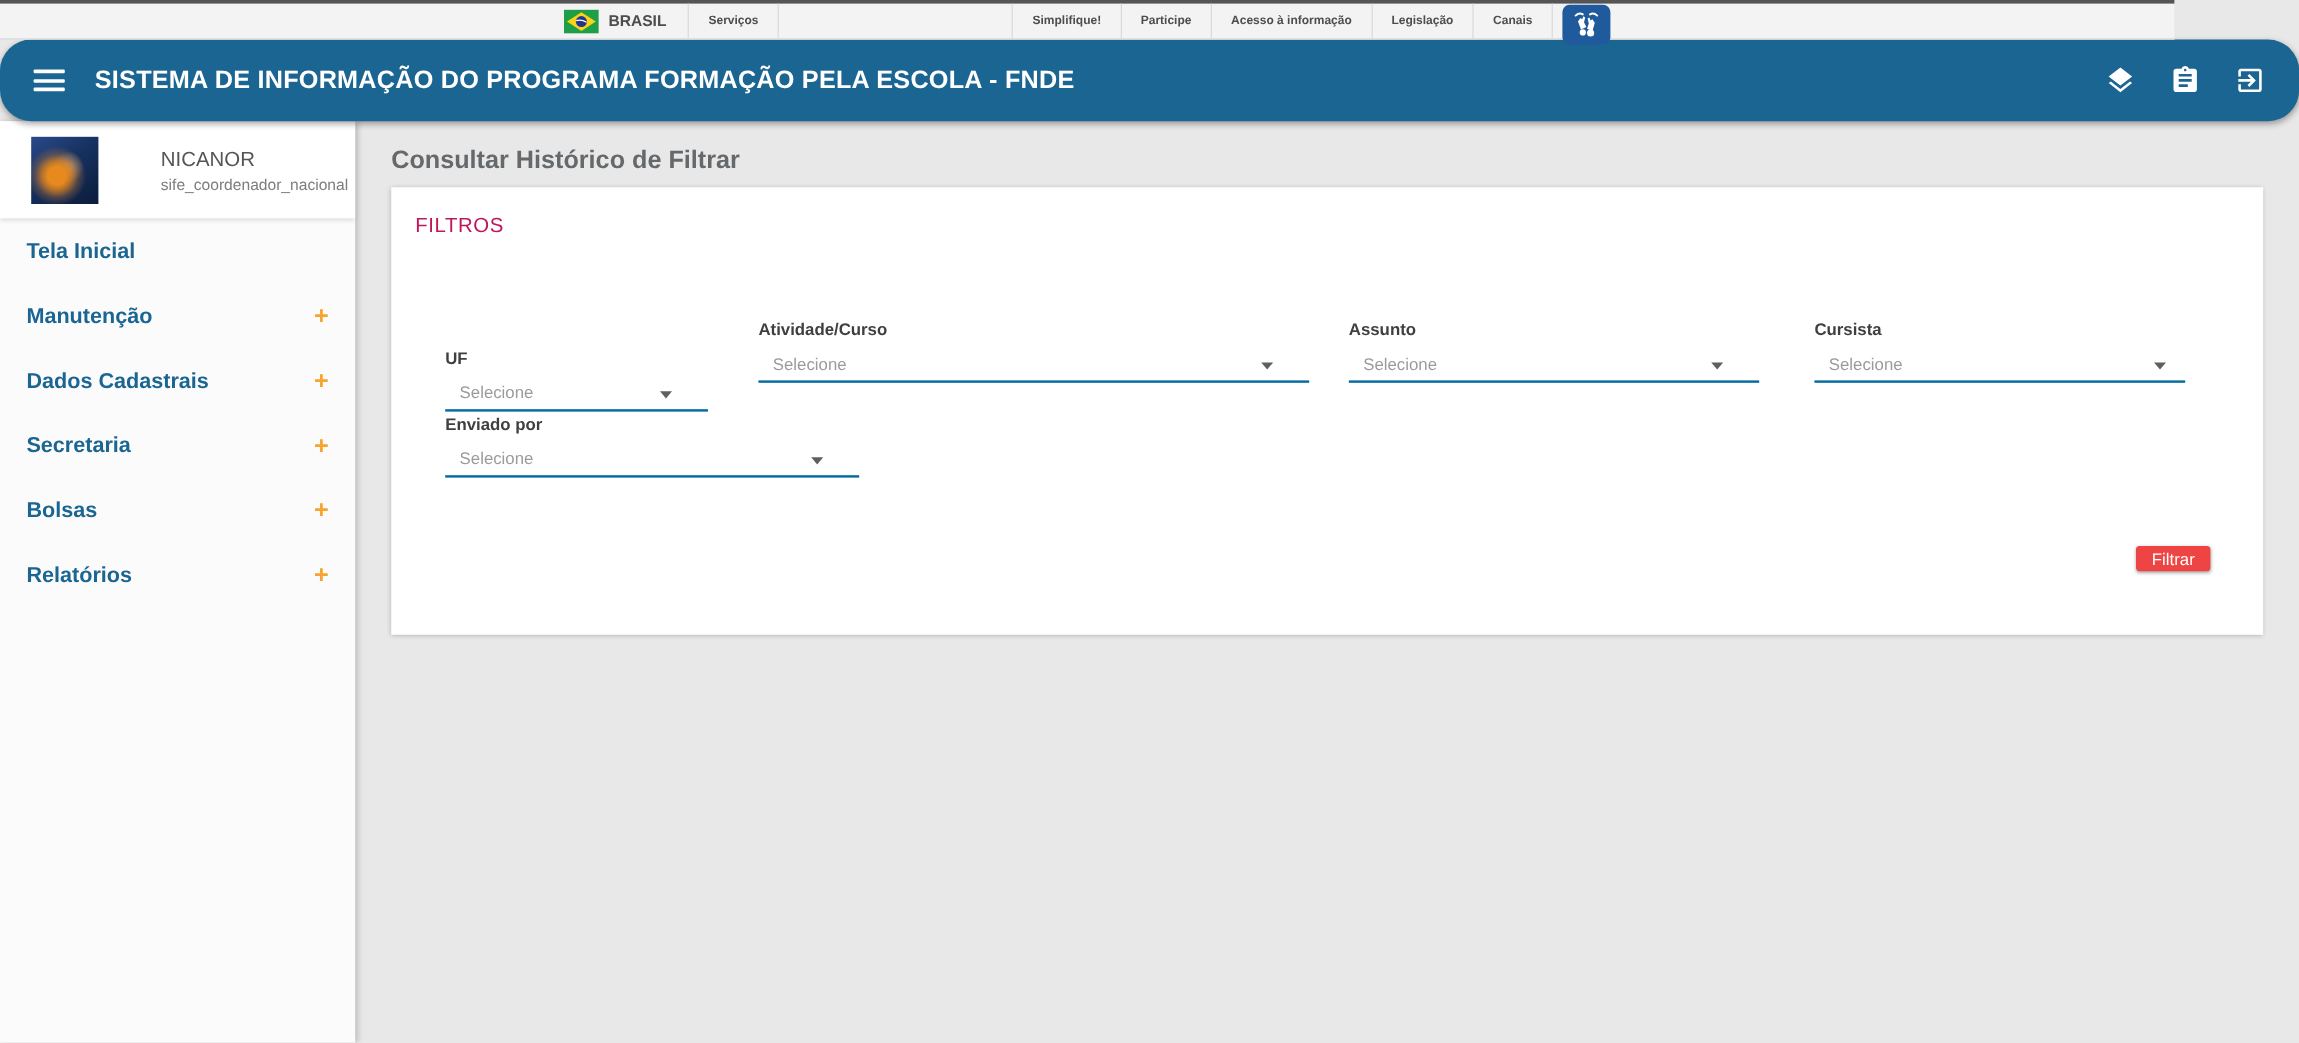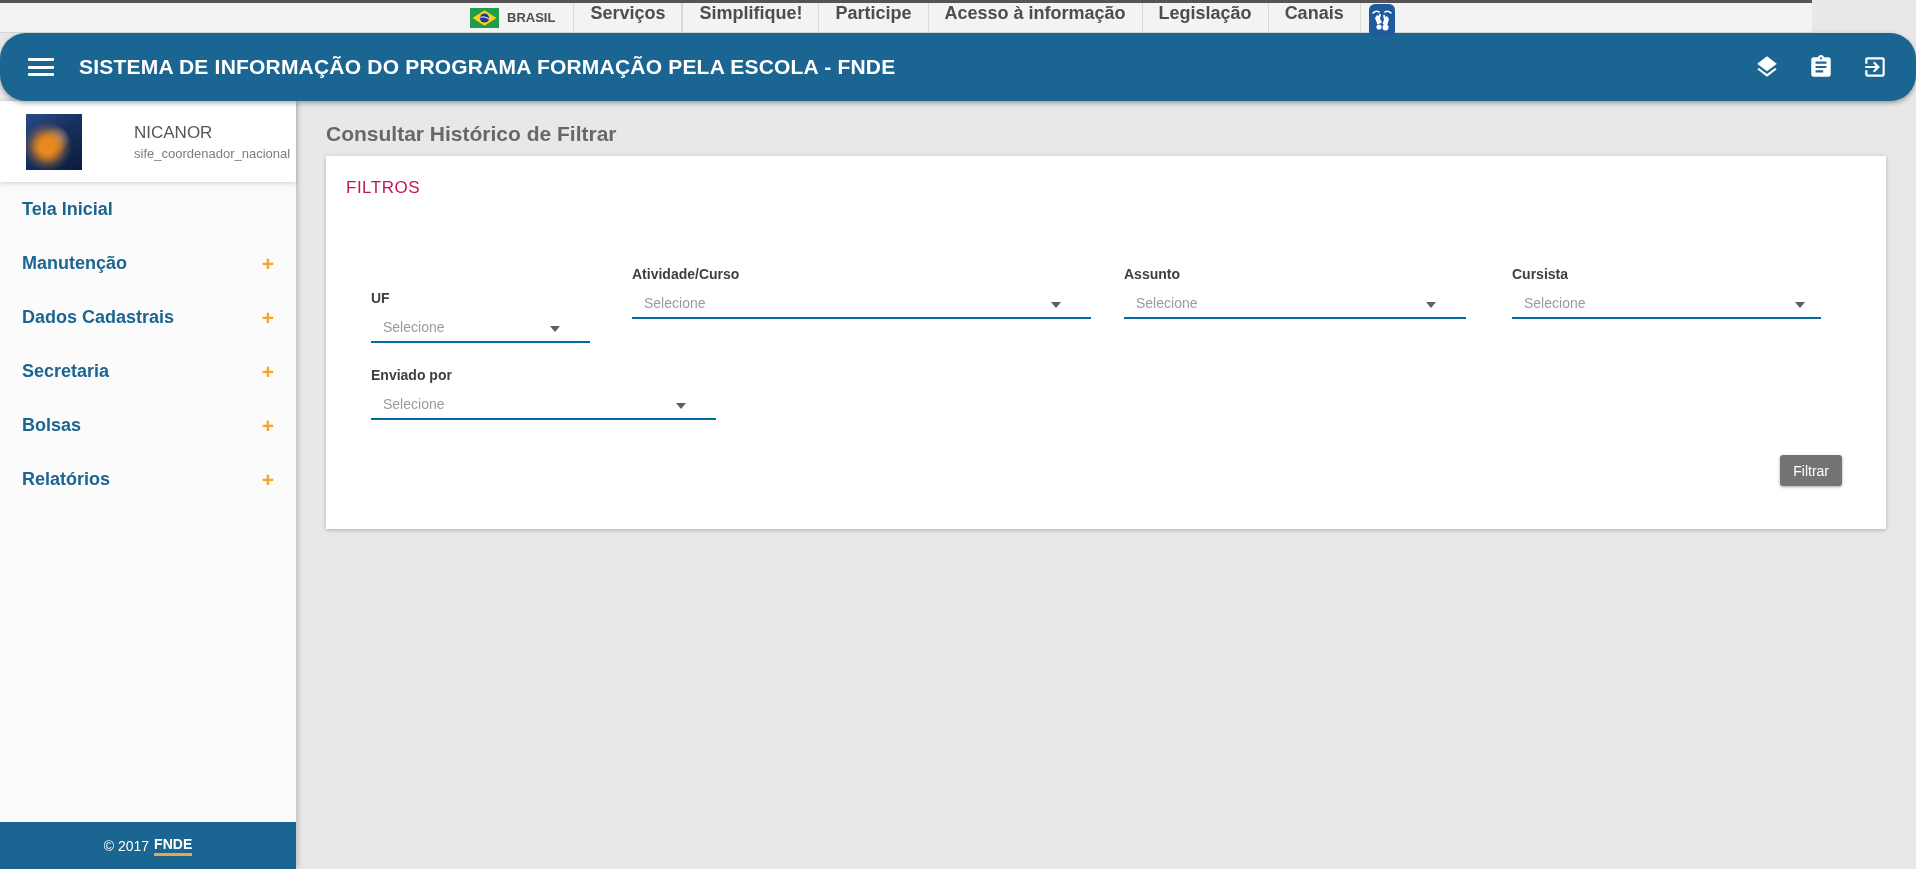--- a/index.html
+++ b/index.html
@@ -3,21 +3,21 @@
 <meta charset="utf-8">
 <style>
   * { margin:0; padding:0; box-sizing:border-box; }
   html,body { width:1916px; height:869px; font-family:"Liberation Sans", sans-serif; background:#e8e8e8; overflow:hidden; }
   .screen { position:relative; width:1916px; height:869px; background:#e8e8e8; }
 
   
   .gov-bar { position:absolute; top:0; left:0; width:1812px; height:33px;
     background:#f3f3f3; border-top:3px solid #555; border-bottom:1px solid #d4d4d4; z-index:60; }
   .gov-inner { position:absolute; left:470px; right:470px; top:0; height:29px; display:flex; align-items:stretch; }
-  .gov-item { display:flex; align-items:flex-start; padding:0 16px; font-size:18px; font-weight:bold; color:#4d4d4d; border-right:1px solid #d9d9d9; white-space:nowrap; }
+  .gov-item { display:flex; align-items:center; padding:0 16px; font-size:10px; font-weight:bold; color:#4d4d4d; border-right:1px solid #d9d9d9; white-space:nowrap; }
   .gov-item.first { border-left:1px solid #d9d9d9; }
   .gov-item.no-right { border-right:1px solid #d9d9d9; }
   .gov-flag-item { display:flex; align-items:center; gap:8px; padding:0 18px 0 0; font-size:13px; font-weight:bold; color:#4d4d4d; }
   .gov-spacer { flex:1; }
   .flag { width:29px; height:20px; display:inline-block; }
   .vlibras-btn { position:relative; width:40px; height:33px; margin-left:8px; margin-top:1px;
     background:#1e5a9c; border-radius:6px; display:flex; align-items:center; justify-content:center; cursor:pointer; }
 
   
   .app-header { position:absolute; top:33px; left:0; width:1916px; height:68px; background:#1b6593;
@@ -62,29 +62,29 @@
   .field-label { font-size:14px; font-weight:bold; color:#3f3f3f; display:block; }
   .select-box { position:relative; margin-top:9px; height:28px; border-bottom:2px solid #0369a1; cursor:pointer; }
   .select-value { position:absolute; left:12px; top:4px; font-size:14px; color:#9b9b9b; }
   .caret { position:absolute; top:11px; width:0; height:0;
     border-left:5px solid transparent; border-right:5px solid transparent; border-top:6px solid #5f5f5f; }
 
   .field-uf        { top:110px; left:45px;  width:219px;margin-top:24px; }
   .field-atividade { top:110px; left:306px; width:459px; }
   .field-assunto   { top:110px; left:798px; width:342px; }
   .field-cursista  { top:110px; left:1186px; width:309px; }
-  .field-enviado   { top:211px; left:45px;  width:345px; }
+  .field-enviado   { top:189px; left:45px;  width:345px; }
   .field-uf .caret        { right:30px; }
   .field-atividade .caret { right:30px; }
   .field-assunto .caret   { right:30px; }
   .field-cursista .caret  { right:16px; }
   .field-enviado .caret   { right:30px; }
 
-  .filter-btn { position:absolute; top:299px; right:44px; height:31px; padding:0 13px;
-    background:#737373; color:#fff; font-size:14px; font-family:"Liberation Sans", sans-serif;
+  .filter-btn { position:absolute; top:299px; right:44px; height:21px; padding:0 13px;
+    background:#ef4444; color:#fff; font-size:14px; font-family:"Liberation Sans", sans-serif;
     border:none; border-radius:3px; box-shadow:0 1px 3px rgba(0,0,0,0.35); cursor:pointer; }
 </style>
 </head>
 <body>
 
 <div class="screen">
 
   <div class="gov-bar">
     <div class="gov-inner">
       <div class="gov-flag-item">
@@ -180,24 +180,20 @@
       </div>
       <div class="nav-item">
         <span class="nav-label">Bolsas</span>
         <span class="nav-plus">+</span>
       </div>
       <div class="nav-item">
         <span class="nav-label">Relatórios</span>
         <span class="nav-plus">+</span>
       </div>
     </div>
-    <div class="sidebar-footer">
-      <span>© 2017</span>
-      <span class="footer-brand">FNDE</span>
-    </div>
   </div>
 
   <div class="content">
     <div class="page-title">Consultar Histórico de Filtrar</div>
 
     <div class="card">
       <div class="card-title">FILTROS</div>
 
       <div class="field field-uf">
         <span class="field-label">UF</span>

